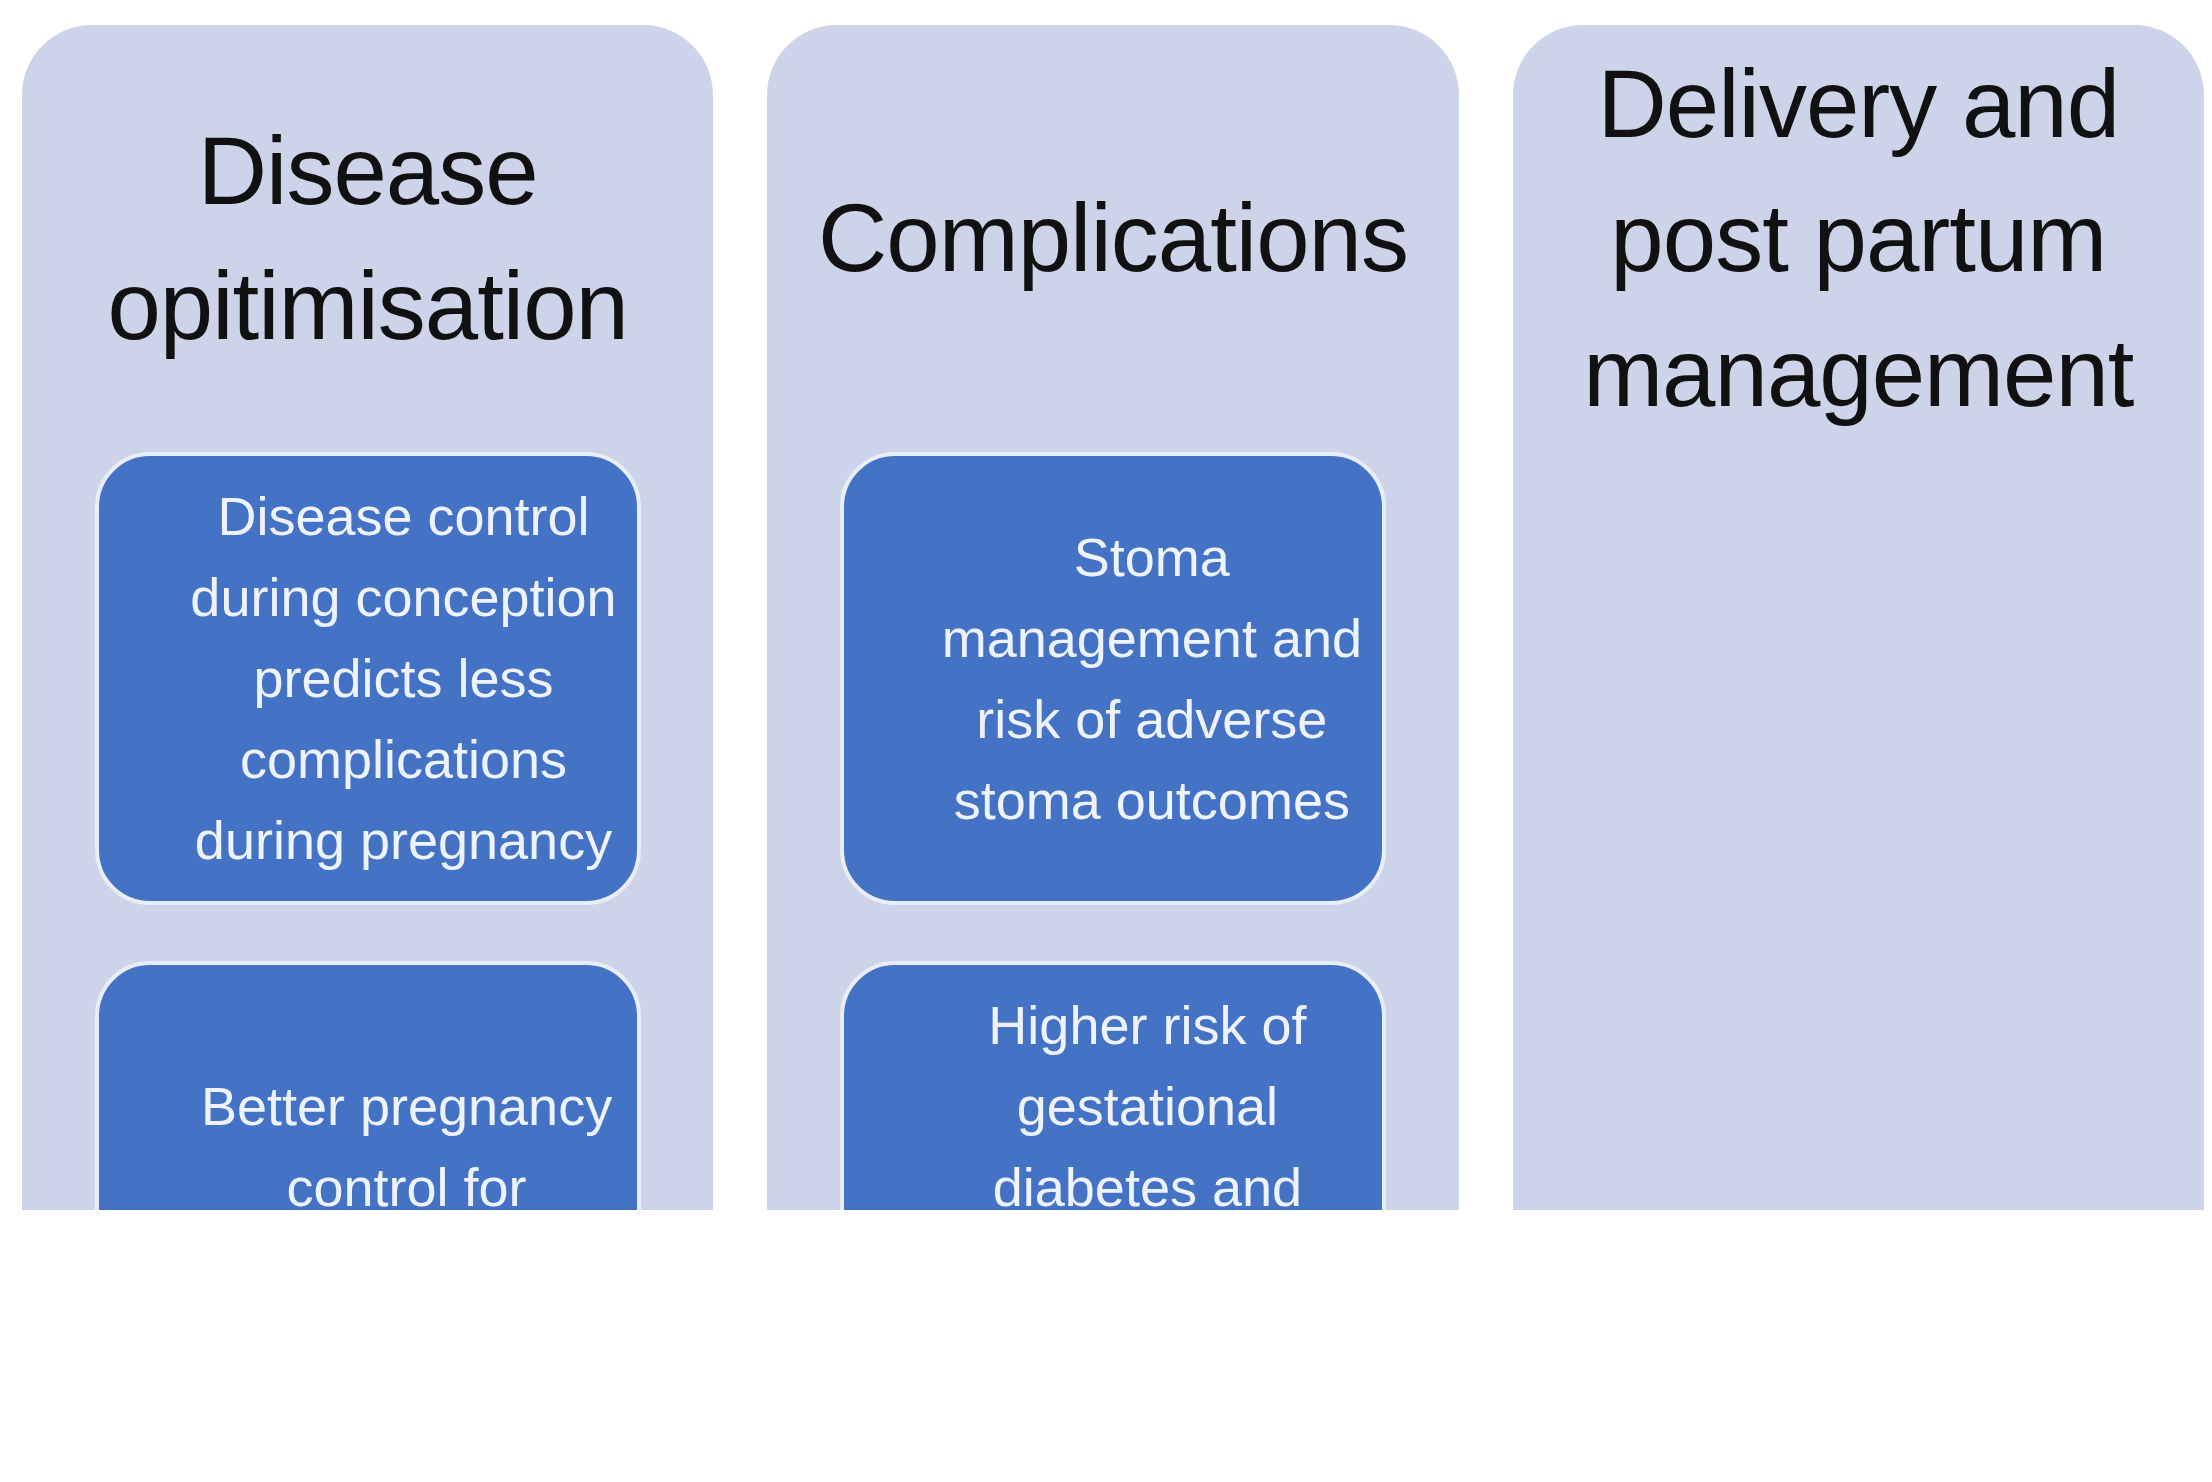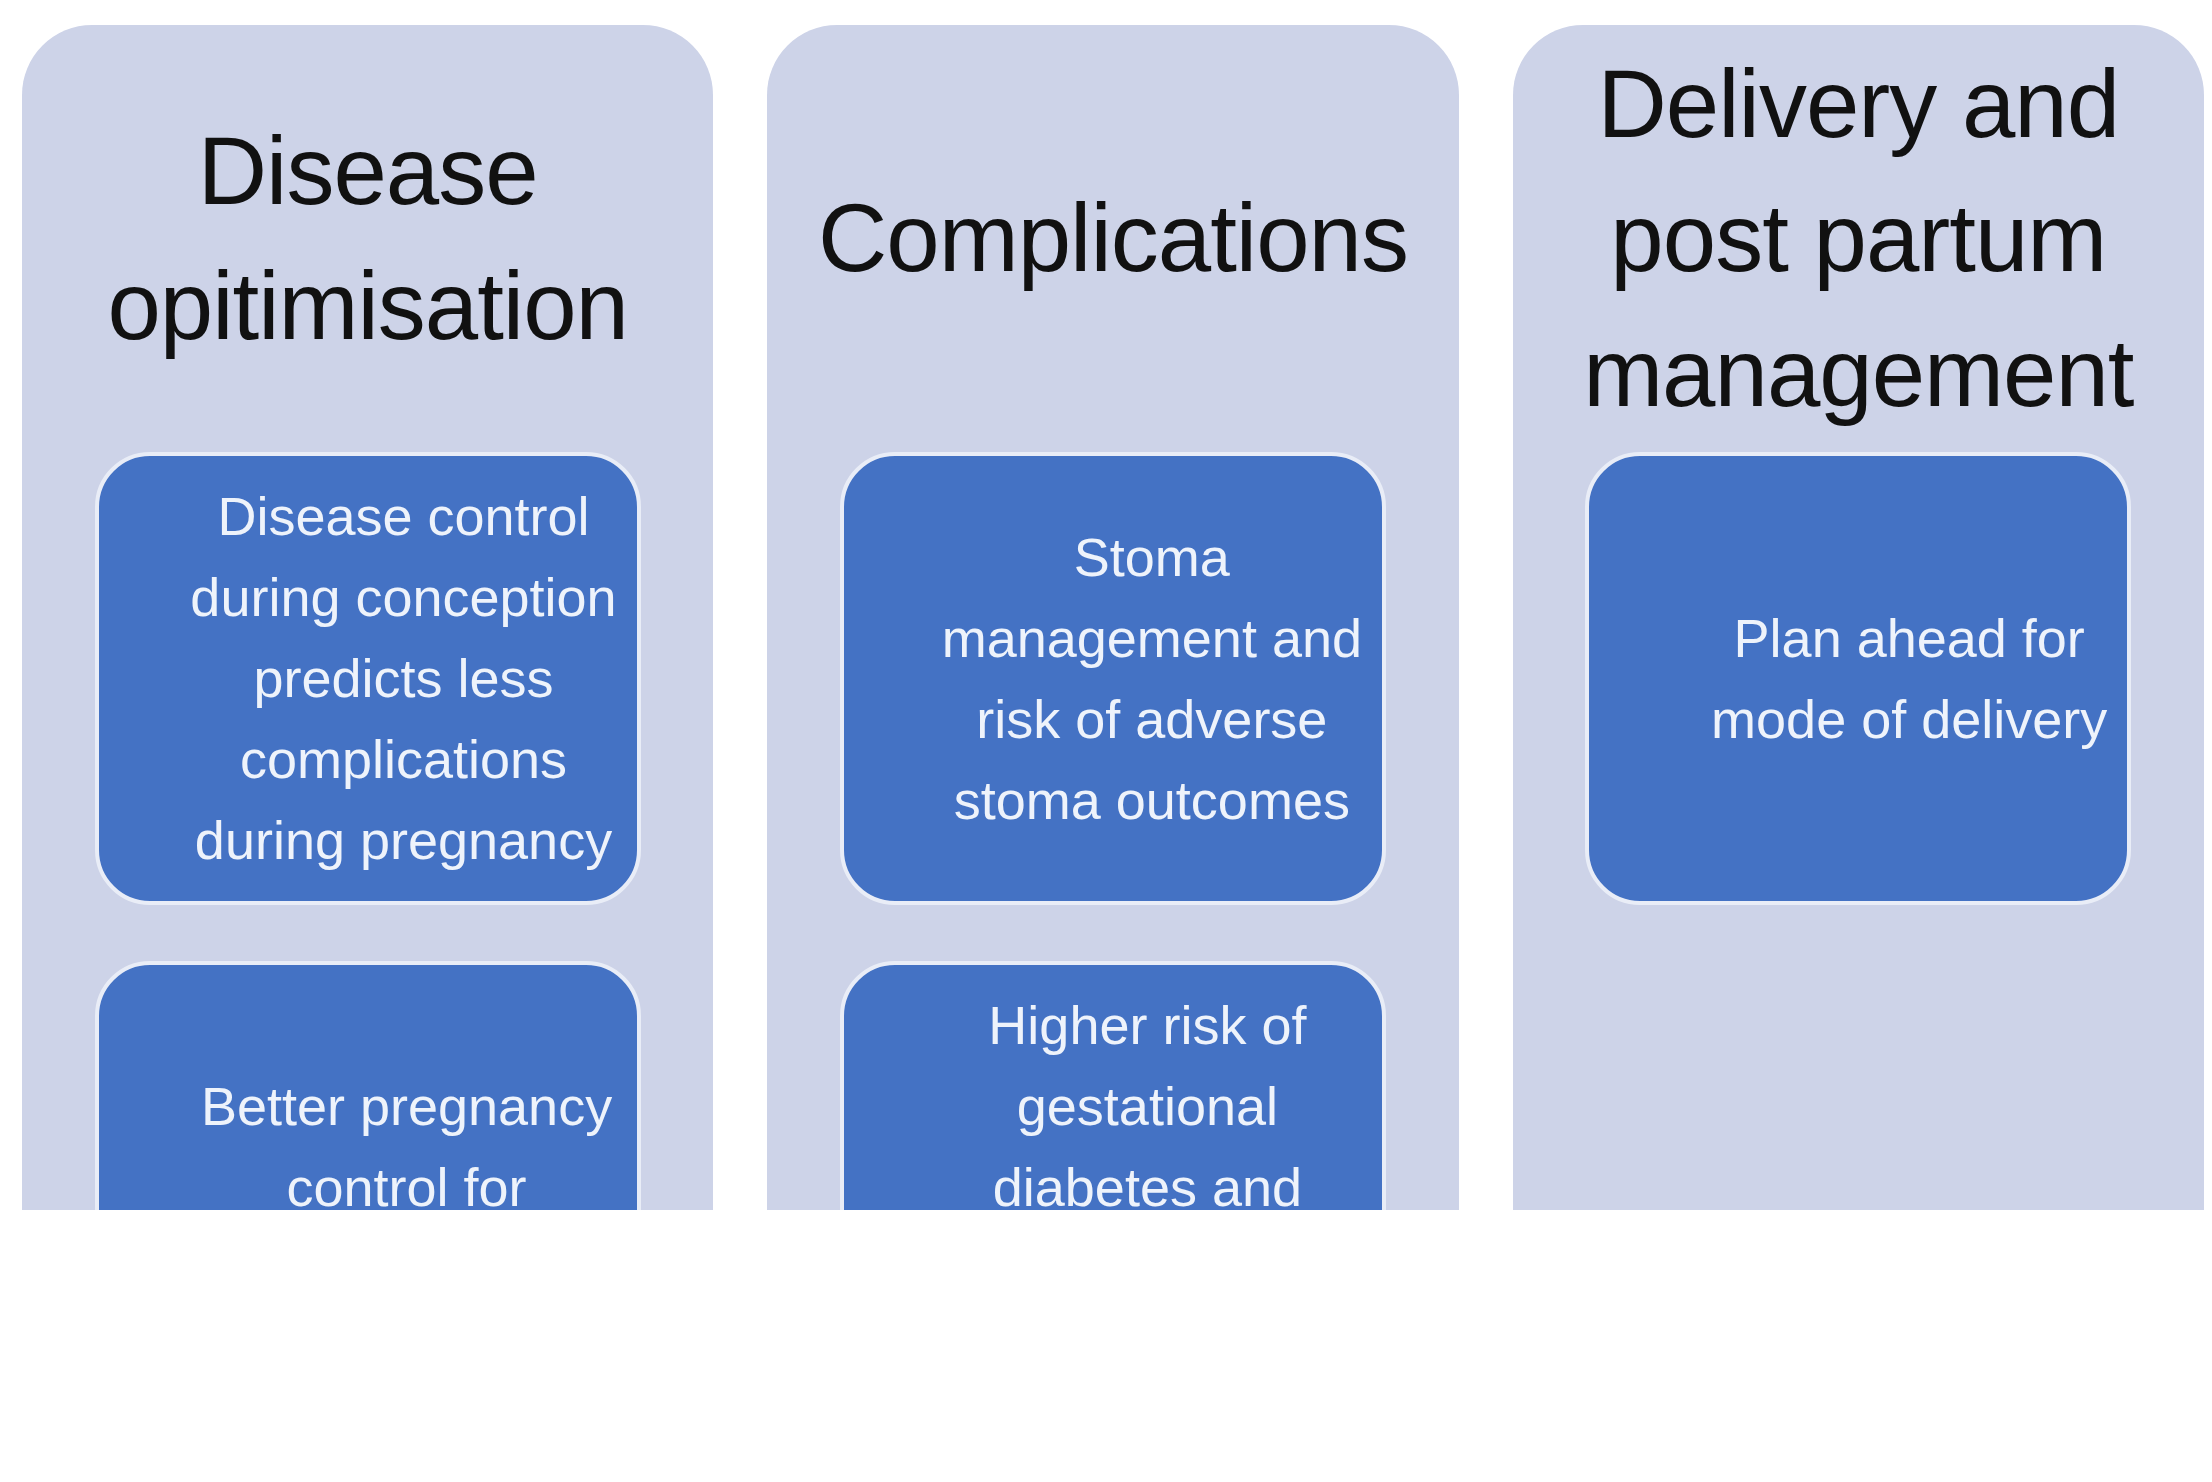--- a/index.html
+++ b/index.html
@@ -104,19 +104,15 @@
 diabetes and
 venous
 thromboembolism</span>
     </div>
   </div>
 
   <div class="column">
     <div class="column-title">Delivery and
 post partum
 management</div>
-    <div class="info-box">
-      <span class="info-box-text">Plan ahead for
-mode of delivery</span>
-    </div>
   </div>
 
 </div>
 
 </body></html>

